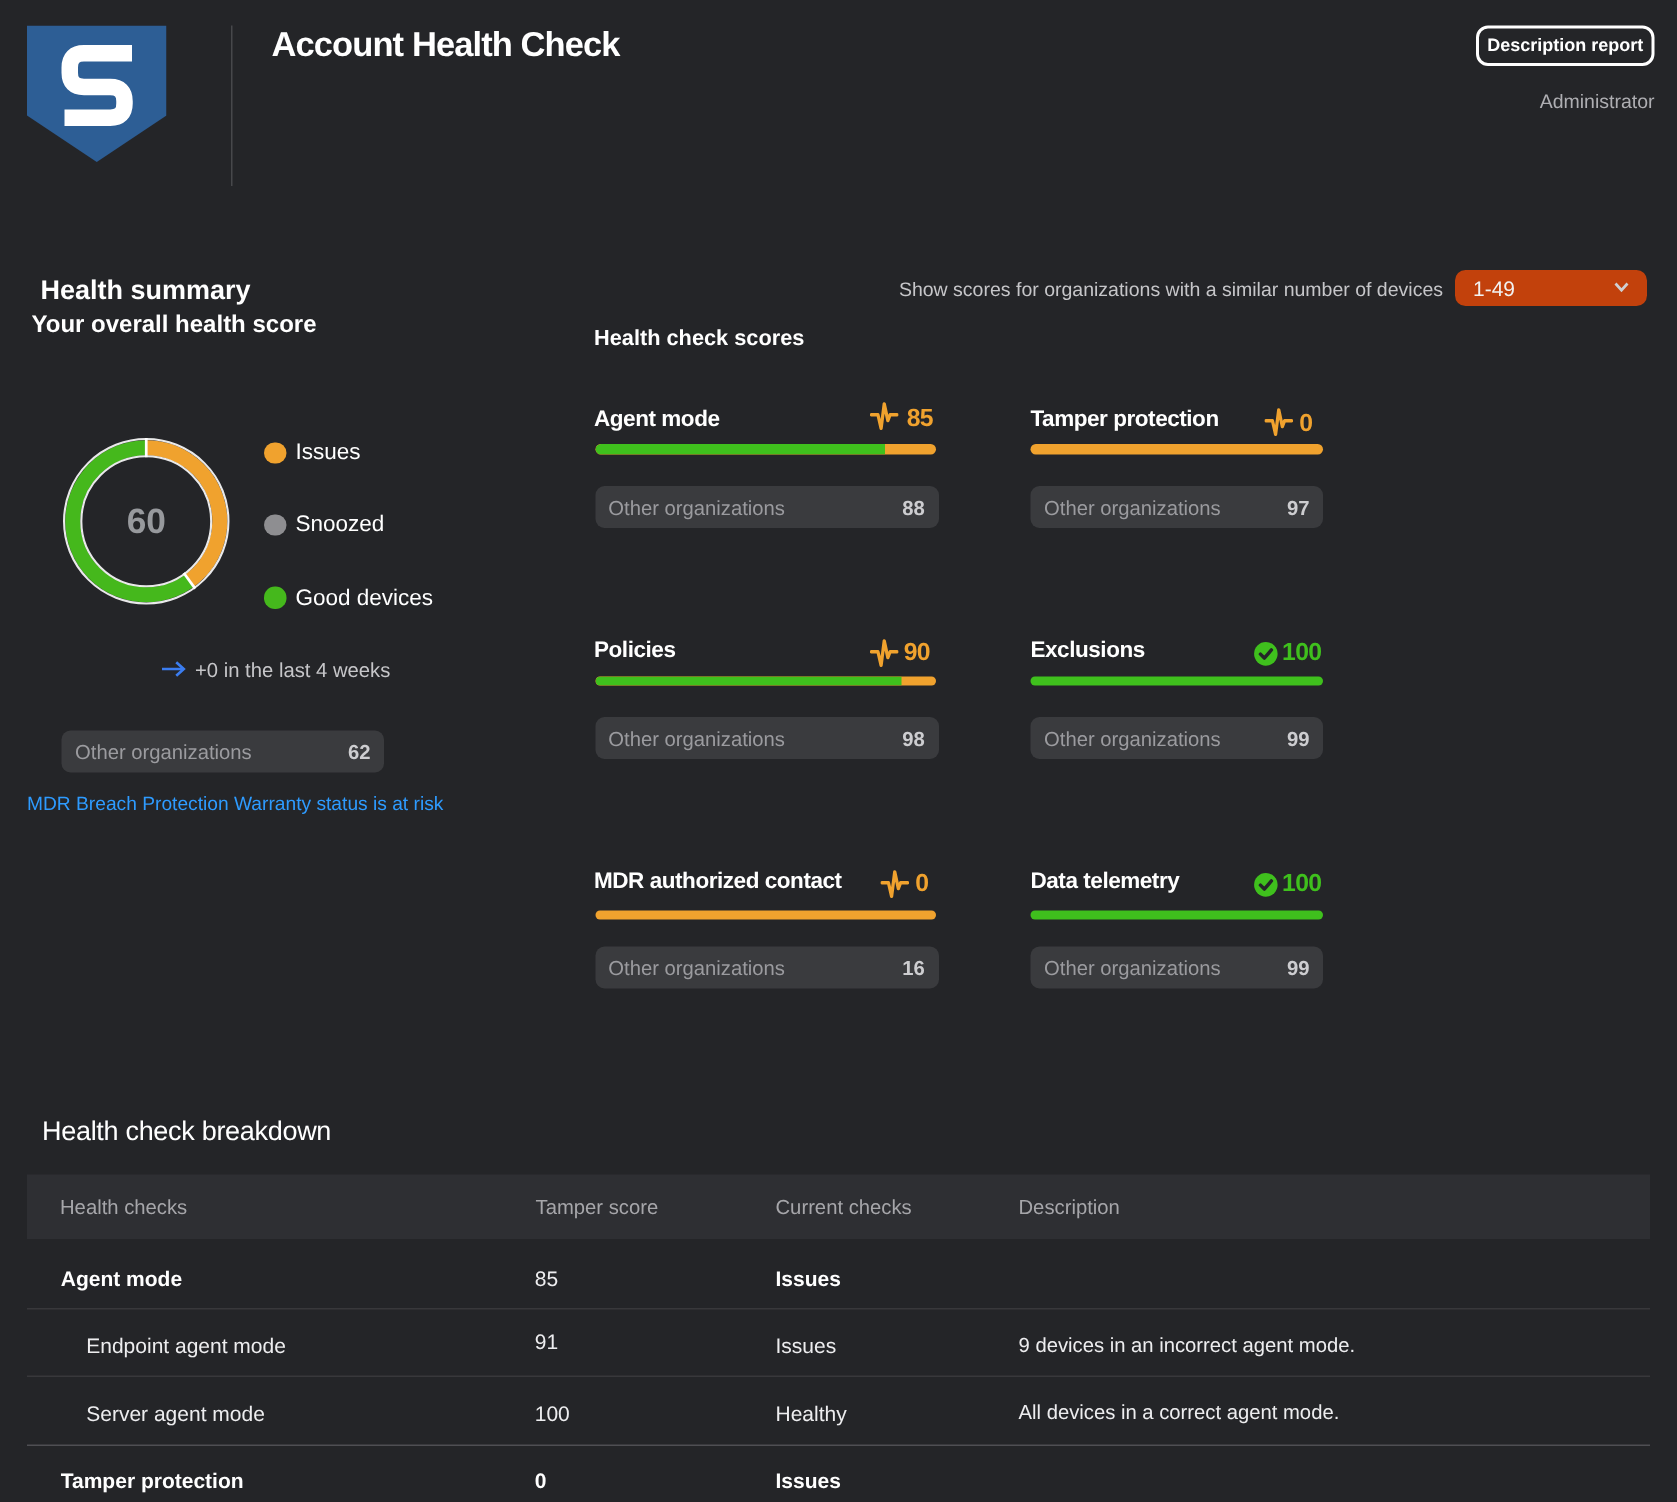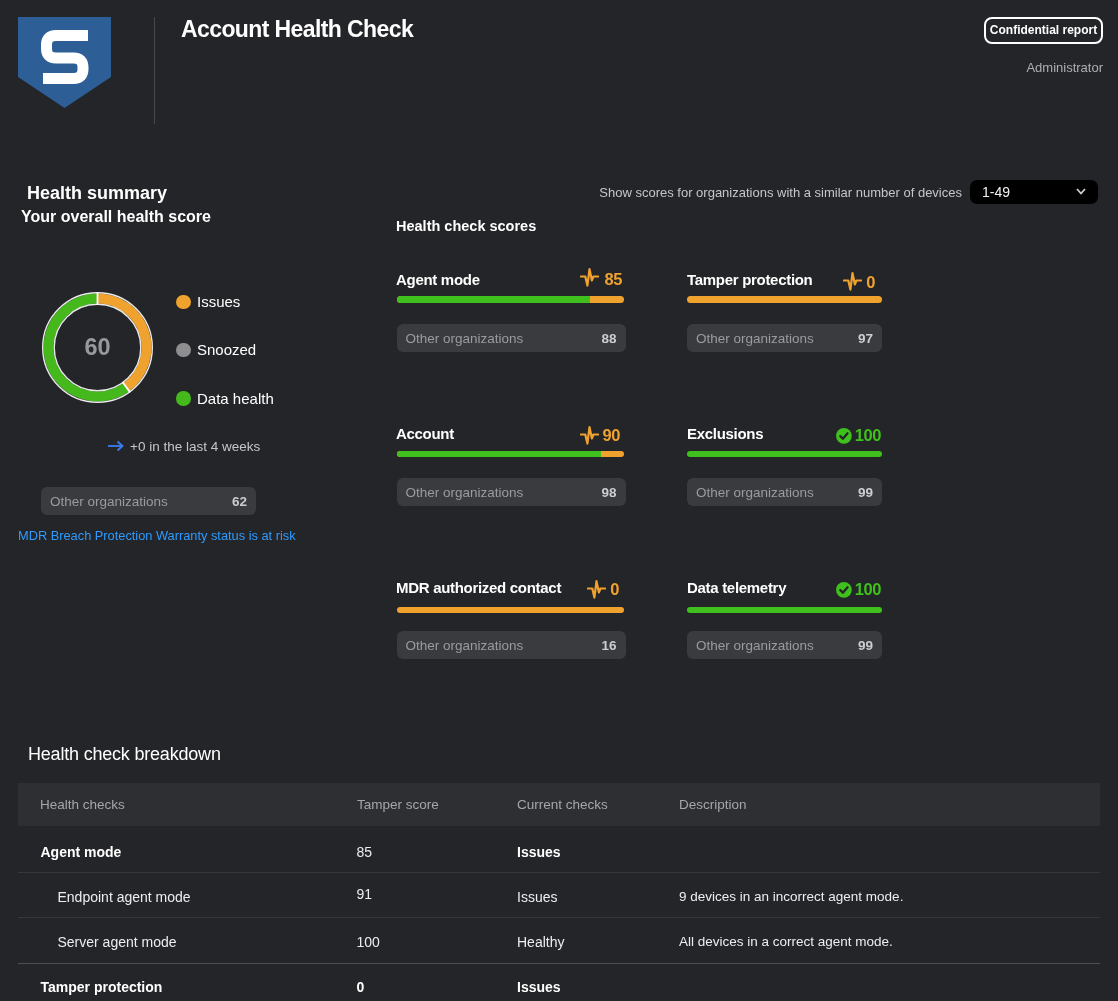--- a/index.html
+++ b/index.html
@@ -18,21 +18,21 @@
 </style>
 </head>
 <body>
 
 <svg class="abs" style="left:18px; top:17px;" width="93" height="93" viewBox="0 0 93 93">
   <path d="M0 0 H93 V60 L46.5 91 L0 60 Z" fill="#2d5e95"></path>
   <path d="M70 18.5 L38 18.5 Q28.5 18.5 28.5 28 L28.5 31.5 Q28.5 41 38 41 L55.5 41 Q65 41 65 50.5 L65 52 Q65 61.5 55.5 61.5 L25 61.5" fill="none" stroke="#fff" stroke-width="11"></path>
 </svg>
 <div class="abs" style="left:154px; top:17px; width:1px; height:107px; background:#47484b;"></div>
 <div class="abs" style="left:181px; top:16px; font-size:23px; font-weight:bold; letter-spacing:-0.6px;">Account Health Check</div>
-<div class="abs" style="left:984px; top:17px; width:119px; height:27px; border:2px solid #fff; border-radius:8px; text-align:center; line-height:23px; font-size:12px; font-weight:bold; white-space:nowrap;">Confidential report</div>
+<div class="abs" style="left:984px; top:17px; width:119px; height:27px; border:2px solid #fff; border-radius:8px; text-align:center; line-height:23px; font-size:12px; font-weight:bold; white-space:nowrap;">Description report</div>
 <div class="abs" style="left:903px; top:60px; width:200px; text-align:right; font-size:13px; color:#aeaeb2;">Administrator</div>
 
 <div class="abs" style="left:27px; top:183px; font-size:18px; font-weight:bold;">Health summary</div>
 <div class="abs" style="left:21px; top:208px; font-size:16px; font-weight:bold;">Your overall health score</div>
 
 <svg class="abs" style="left:37px; top:287px;" width="121" height="121" viewBox="0 0 121 121">
   <g transform="translate(60.5,60.5)">
     <path d="M0 -49 A 49 49 0 0 1 28.80 39.65" fill="none" stroke="#f0a22e" stroke-width="10"></path>
     <path d="M28.80 39.65 A 49 49 0 1 1 0 -49" fill="none" stroke="#45b81c" stroke-width="10"></path>
     <circle r="54.8" fill="none" stroke="rgba(255,255,255,0.9)" stroke-width="1.4"></circle>
@@ -41,37 +41,37 @@
     <line x1="25.04" y1="34.46" x2="32.63" y2="44.90" stroke="#fff" stroke-width="1.8"></line>
     <text x="0" y="7.8" text-anchor="middle" font-size="23.5" font-weight="bold" fill="#97999d" font-family="Liberation Sans">60</text>
   </g>
 </svg>
 
 <div class="abs" style="left:176px; top:294.5px; width:14.5px; height:14.5px; border-radius:50%; background:#f0a22e;"></div>
 <div class="abs" style="left:197px; top:293px; font-size:15px;">Issues</div>
 <div class="abs" style="left:176px; top:342.5px; width:14.5px; height:14.5px; border-radius:50%; background:#8e8e91;"></div>
 <div class="abs" style="left:197px; top:341px; font-size:15px;">Snoozed</div>
 <div class="abs" style="left:176px; top:391px; width:14.5px; height:14.5px; border-radius:50%; background:#45b81c;"></div>
-<div class="abs" style="left:197px; top:389.5px; font-size:15px;">Data health</div>
+<div class="abs" style="left:197px; top:389.5px; font-size:15px;">Good devices</div>
 
 <svg class="abs" style="left:107px; top:440px;" width="18" height="12" viewBox="0 0 18 12">
   <line x1="1" y1="6" x2="15" y2="6" stroke="#3b7df0" stroke-width="1.8"></line>
   <path d="M10.5 1.5 L15.5 6 L10.5 10.5" fill="none" stroke="#3b7df0" stroke-width="1.8"></path>
 </svg>
 <div class="abs" style="left:130px; top:439px; font-size:13.5px; color:#c6c6c9;">+0 in the last 4 weeks</div>
 
 <div class="abs" style="left:41px; top:487px; width:215px; height:28px; background:#3a3b3e; border-radius:6px;">
   <span class="abs" style="left:9px; top:7px; font-size:13.5px; color:#9b9b9f;">Other organizations</span>
   <span class="abs" style="right:9px; top:7px; font-size:13.5px; font-weight:bold; color:#cdcdd0;">62</span>
 </div>
 
 <div class="abs" style="left:18px; top:528px; font-size:12.8px; color:#2e9bff;">MDR Breach Protection Warranty status is at risk</div>
 
 <div class="abs" style="left:0; top:185px; width:962px; text-align:right; font-size:13px; color:#c6c6c9;">Show scores for organizations with a similar number of devices</div>
-<div class="abs" style="left:970px; top:180px; width:128px; height:24px; background:#000000; border-radius:7px;">
+<div class="abs" style="left:970px; top:180px; width:128px; height:24px; background:#c2410c; border-radius:7px;">
   <span class="abs" style="left:12px; top:4px; font-size:14px; color:#f2f2f2;">1-49</span>
   <svg class="abs" style="right:12px; top:8px;" width="10" height="7" viewBox="0 0 10 7">
     <path d="M1 1 L5 5.5 L9 1" fill="none" stroke="#cfcfd2" stroke-width="1.8"></path>
   </svg>
 </div>
 
 <div class="abs" style="left:396px; top:218px; font-size:14.5px; font-weight:bold;">Health check scores</div>
 
 <div class="ctitle" style="left:396px; top:271px;">Agent mode</div>
 <svg class="abs" style="left:579.5px; top:268px;" width="19" height="19" viewBox="0 0 19 19">
@@ -90,21 +90,21 @@
 <svg class="abs" style="left:842.5px; top:271.8px;" width="19" height="19" viewBox="0 0 19 19">
     <path d="M0.9 8.5 H5.3 L7.4 17.6 L9.5 1.2 L11.9 12.4 L13.4 8.5 H18.1" fill="none" stroke="#f0a22e" stroke-width="2.2" stroke-linejoin="round" stroke-linecap="round"></path>
   </svg>
 <div class="score orange" style="left:775px; top:272.7px; width:100px;">0</div>
 <div class="bar" style="left:687px; top:296px; width:195px;"></div>
 <div class="opill" style="left:687px; top:324px; width:195px;">
     <span class="l">Other organizations</span>
     <span class="r">97</span>
   </div>
 
-<div class="ctitle" style="left:396px; top:425px;">Account</div>
+<div class="ctitle" style="left:396px; top:425px;">Policies</div>
 <svg class="abs" style="left:579.5px; top:426px;" width="19" height="19" viewBox="0 0 19 19">
     <path d="M0.9 8.5 H5.3 L7.4 17.6 L9.5 1.2 L11.9 12.4 L13.4 8.5 H18.1" fill="none" stroke="#f0a22e" stroke-width="2.2" stroke-linejoin="round" stroke-linecap="round"></path>
   </svg>
 <div class="score orange" style="left:520px; top:425.5px; width:100px;">90</div>
 <div class="bar" style="left:396.5px; top:450.5px; width:227.5px;">
     <div class="fill" style="width:90%;"></div>
   </div>
 <div class="opill" style="left:396.5px; top:477.5px; width:229px;">
     <span class="l">Other organizations</span>
     <span class="r">98</span>

